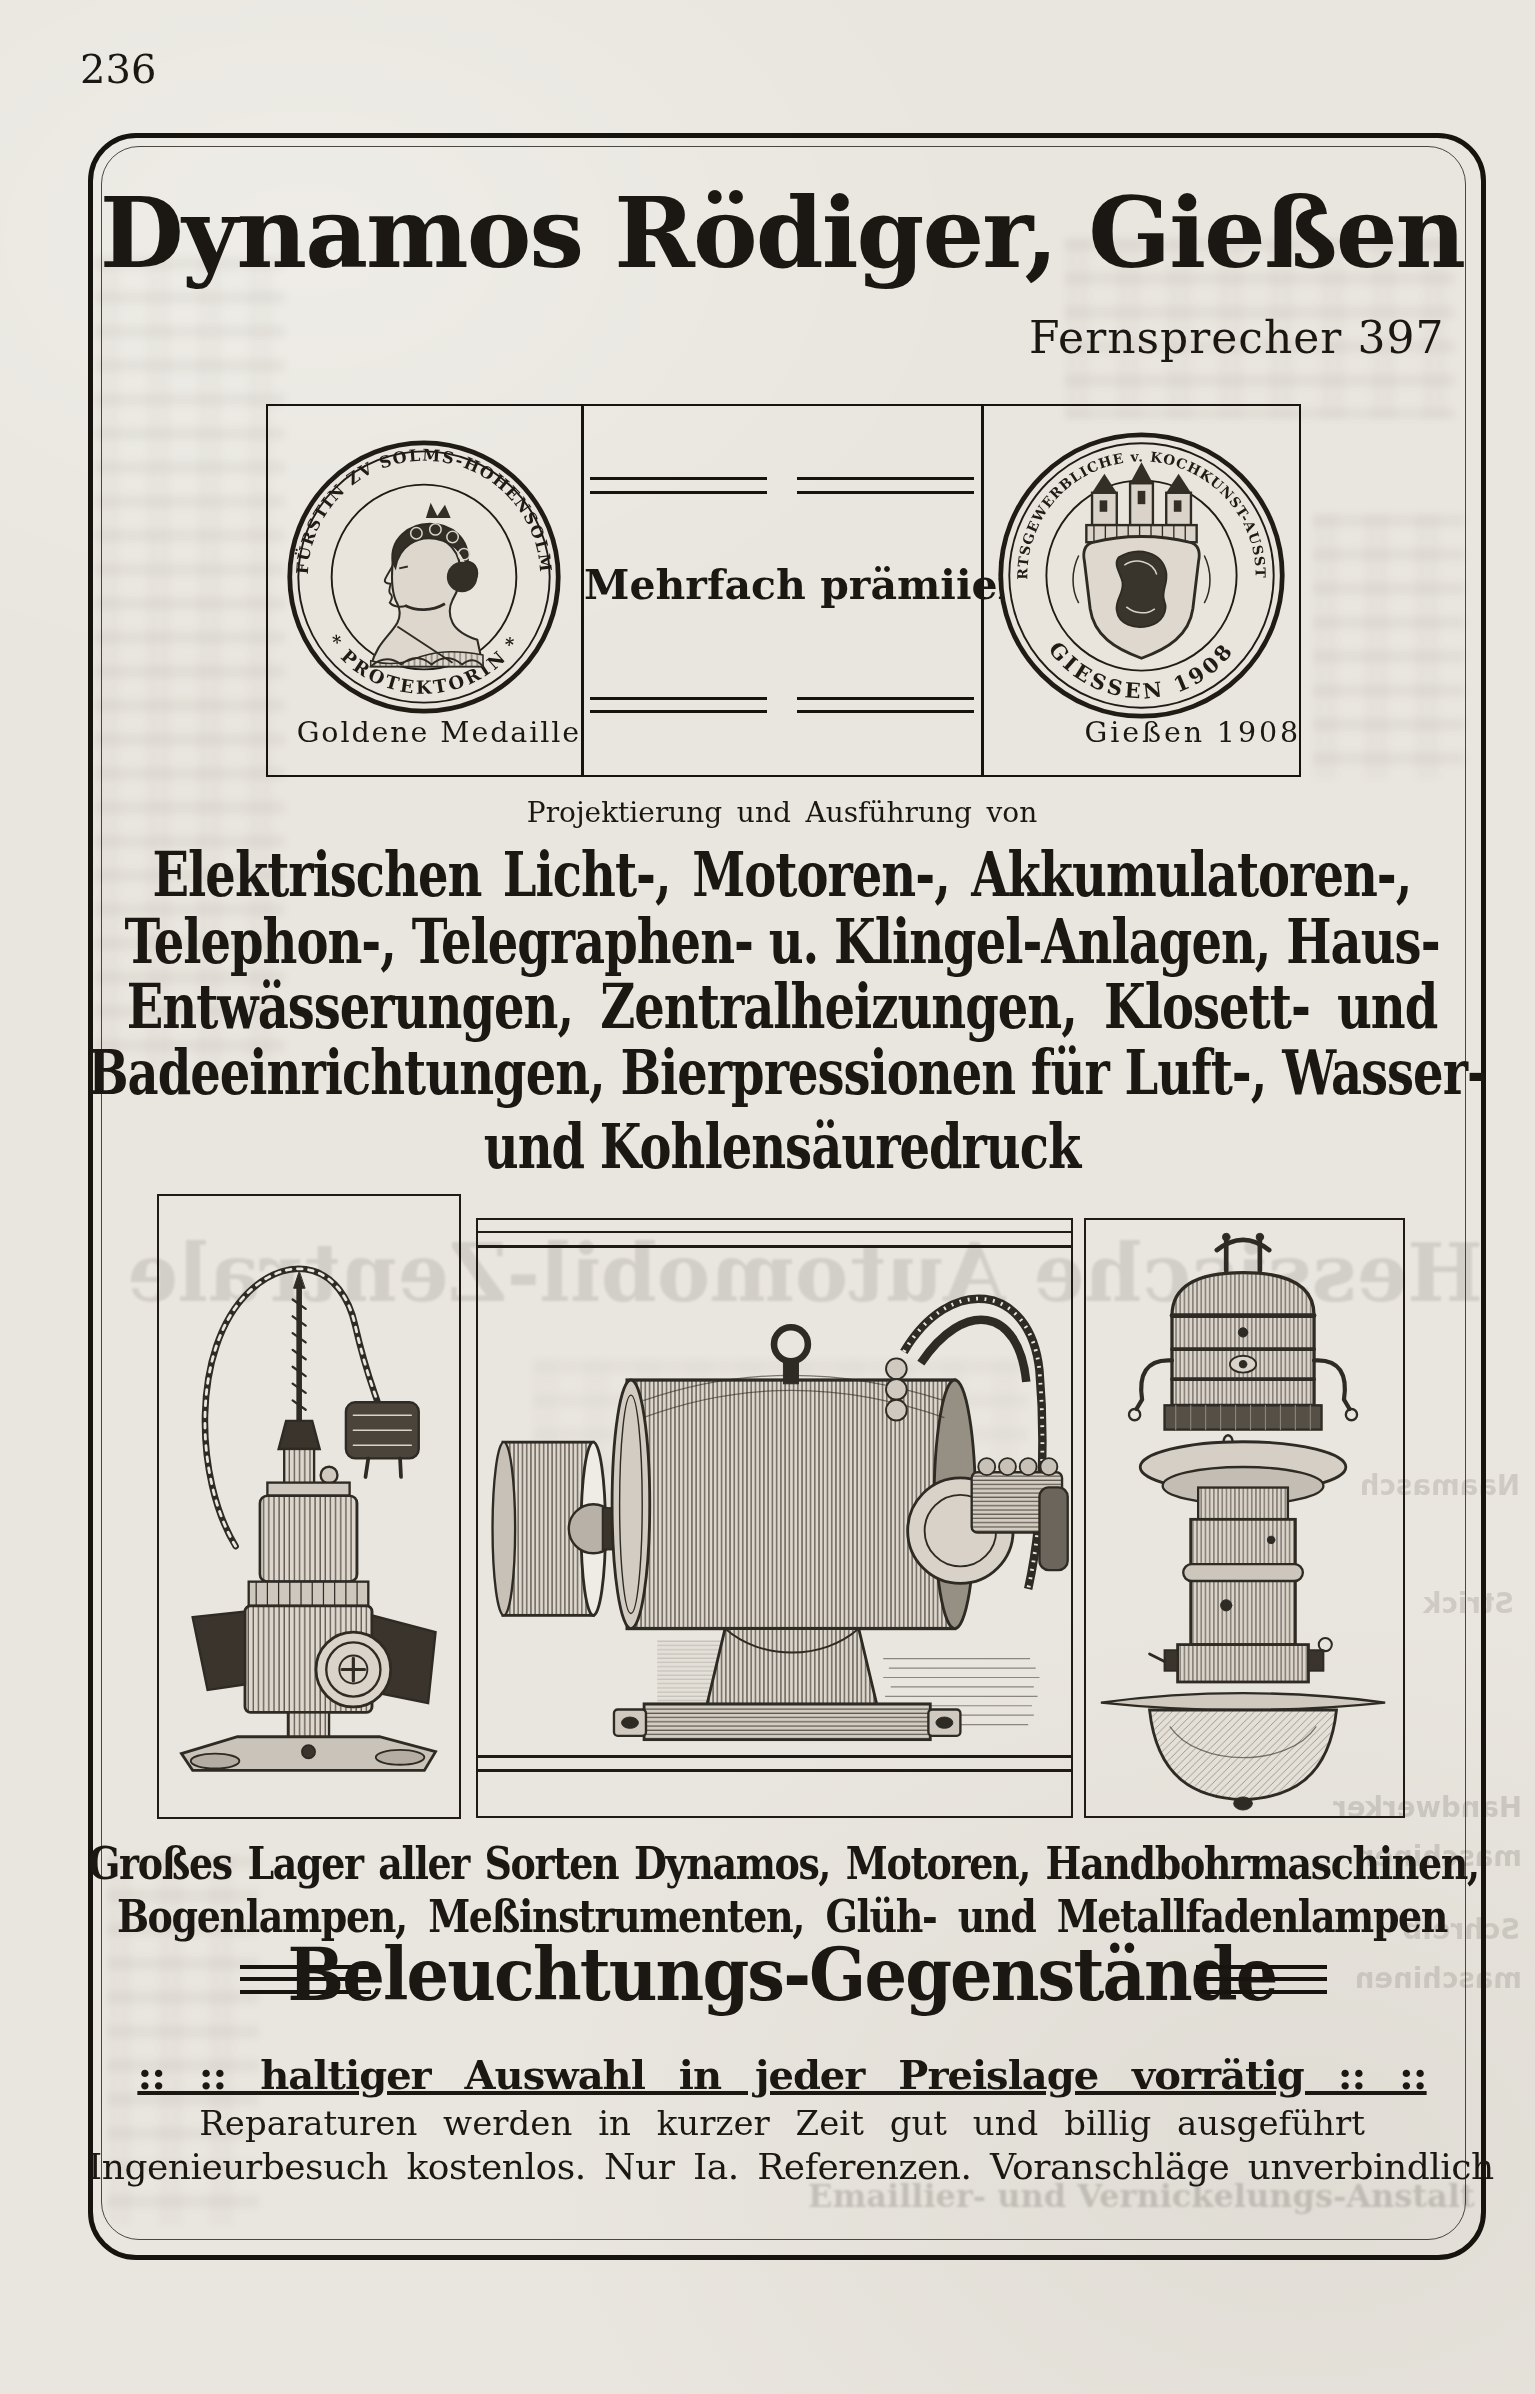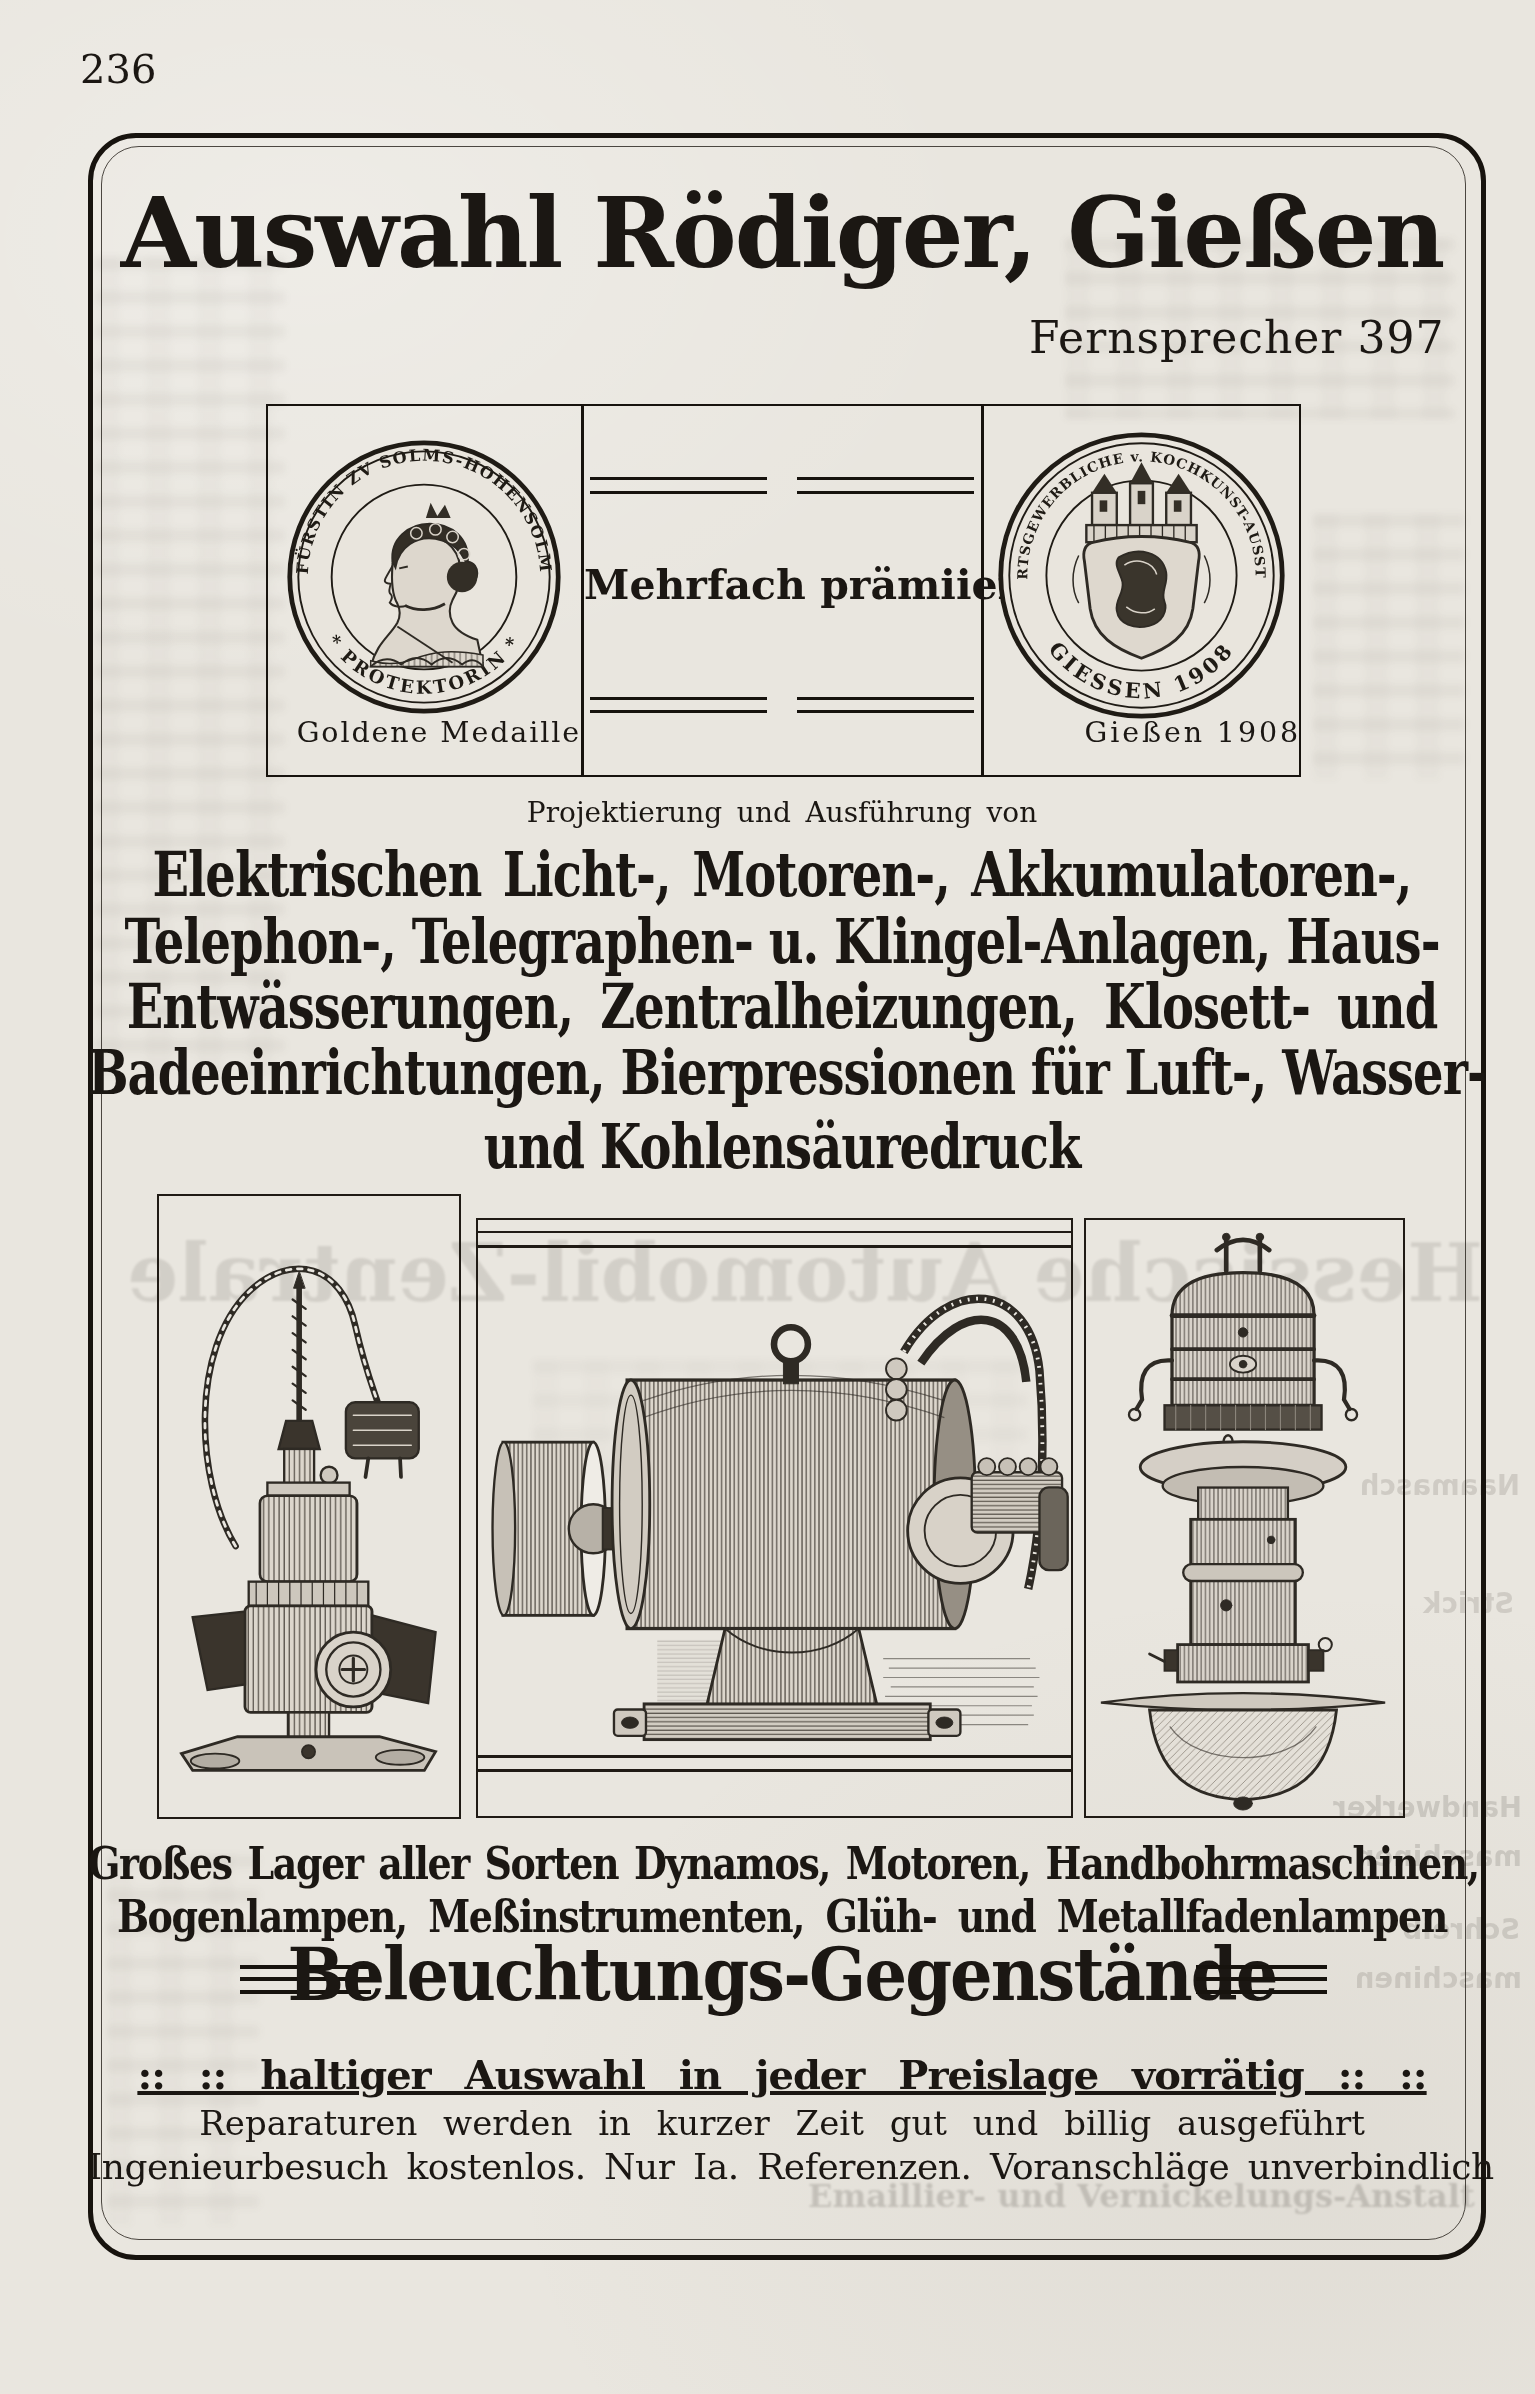--- a/index.html
+++ b/index.html
@@ -68,21 +68,21 @@
   <div class="abs bleed mirror" style="left:1351px;top:1794px;width:171px;font-family:'DejaVu Sans',sans-serif;font-weight:700;font-size:27.6px;opacity:.16;filter:blur(0.6px);">Handwerker</div>
   <div class="abs bleed mirror" style="left:1362px;top:1843px;width:160px;font-family:'DejaVu Sans',sans-serif;font-weight:700;font-size:27.6px;opacity:.16;filter:blur(0.6px);">maschinen</div>
   <div class="abs bleed mirror" style="left:1377px;top:1916px;width:143px;font-family:'DejaVu Sans',sans-serif;font-weight:700;font-size:27.6px;opacity:.15;filter:blur(0.6px);">Schreib</div>
   <div class="abs bleed mirror" style="left:1362px;top:1965px;width:160px;font-family:'DejaVu Sans',sans-serif;font-weight:700;font-size:27.6px;opacity:.15;filter:blur(0.6px);">maschinen</div>
 
   <div class="abs" style="left:80px;top:49px;font-size:40px;z-index:4;">236</div>
 
   <div class="abs frame-outer"></div>
   <div class="abs frame-inner"></div>
 
-  <div class="abs ctr title z">Auswahl Rödiger, Gießen</div>
+  <div class="abs ctr title z">Dynamos Rödiger, Gießen</div>
   <div class="abs addr z" style="left:1029px;">Fernsprecher 397</div>
 
   <div class="abs band z"></div>
   <div class="abs vsep z" style="left:581px;"></div>
   <div class="abs vsep z" style="left:981px;"></div>
 
   <svg class="abs z" style="left:285px;top:438px;" width="278" height="278" viewBox="0 0 292 292">
     <defs>
       <pattern id="dv0" width="6" height="6" patternUnits="userSpaceOnUse">
         <rect width="6" height="6" fill="#ddd7cd"></rect>

